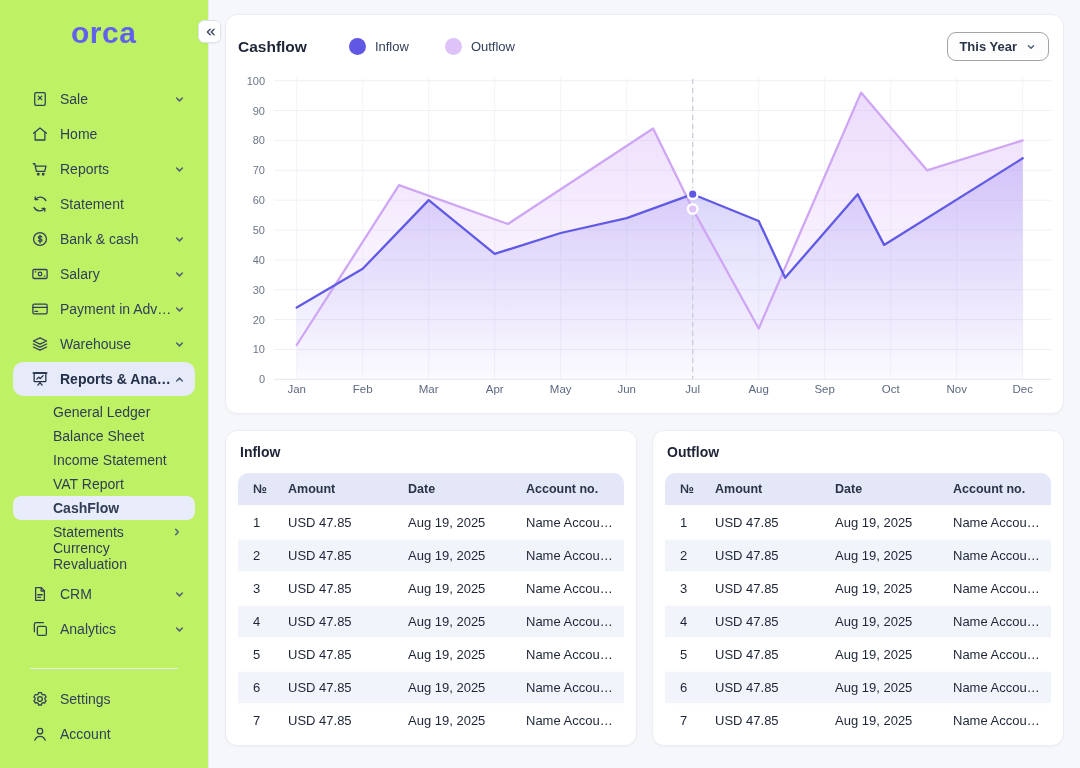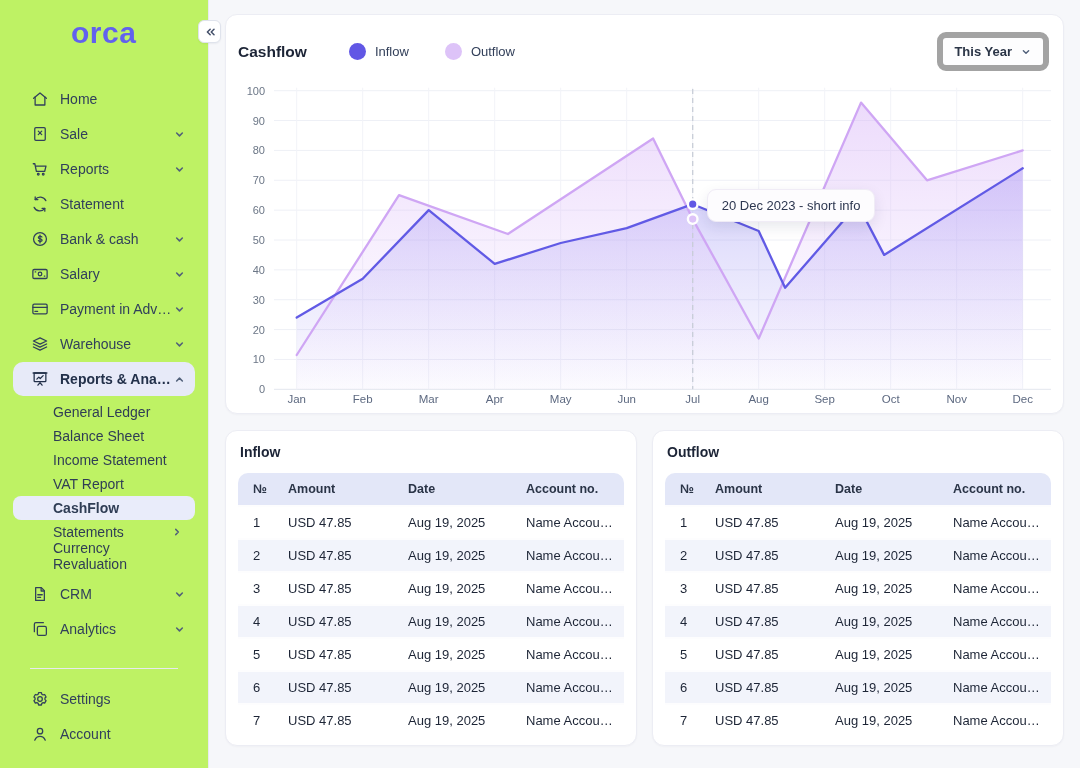--- a/index.html
+++ b/index.html
@@ -61,21 +61,21 @@
   .card { background:#fff; border:1px solid #ecedf4; border-radius:12px; box-shadow:0 1px 2px rgba(25,35,70,.03); }
   .chart-card { height:400px; margin-bottom:16px; }
   .chart-header { display:flex; align-items:center; padding:17px 14px 4px 12px; }
   .chart-title { font-size:15.5px; color:#1c2436; font-weight:700; }
   .legend { display:flex; align-items:center; margin-left:42px; gap:36px; }
   .legend-item { display:flex; align-items:center; gap:9px; font-size:13px; color:#33405a; }
   .legend-dot { width:17px; height:17px; border-radius:50%; flex:none; }
   .spacer { flex:1; }
   .range-pill {
     display:flex; align-items:center; gap:8px;
-    border:6px solid #a3a3a3; background:#fdfdfe; border-radius:9px;
+    border:1px solid #a3a3a3; background:#fdfdfe; border-radius:9px;
     padding:6px 11px; font-size:13px; font-weight:700; color:#2b3547;
     font-family:inherit; cursor:pointer;
   }
   .range-pill .chev svg { width:12px; height:12px; }
   .chart-wrap { position:relative; margin-left:12px; width:815px; height:333px; }
   .chart-wrap svg { display:block; }
   .tooltip {
     position:absolute;
     background:#fdfcfe; border:1px solid #f0ecf6; border-radius:9px;
     padding:8px 14px; font-size:13px; color:#2d3750; white-space:nowrap;
@@ -107,39 +107,39 @@
 <body>
 
 <div class="app">
 
   <aside class="sidebar">
     <div class="logo">orca</div>
     <nav class="nav" id="nav-main">
         <div class="nav-item">
           <span class="nav-icon">
             <svg viewBox="0 0 24 24">
+              <rect x="5" y="3.5" width="14" height="17" rx="1.5"></rect>
+              <path d="M9.7 8.2l4.6 4.6M14.3 8.2l-4.6 4.6"></path>
+            </svg>
+          </span>
+          <span class="nav-label">Sale</span>
+          <span class="chev">
+            <svg viewBox="0 0 16 16">
+              <path d="M4.5 6.2 8 9.7l3.5-3.5"></path>
+            </svg>
+          </span>
+        </div>
+        <div class="nav-item">
+          <span class="nav-icon">
+            <svg viewBox="0 0 24 24">
               <path d="M3.5 11 12 4l8.5 7"></path>
               <path d="M5.5 9.2V20h13V9.2"></path>
             </svg>
           </span>
           <span class="nav-label">Home</span>
-        </div>
-        <div class="nav-item">
-          <span class="nav-icon">
-            <svg viewBox="0 0 24 24">
-              <rect x="5" y="3.5" width="14" height="17" rx="1.5"></rect>
-              <path d="M9.7 8.2l4.6 4.6M14.3 8.2l-4.6 4.6"></path>
-            </svg>
-          </span>
-          <span class="nav-label">Sale</span>
-          <span class="chev">
-            <svg viewBox="0 0 16 16">
-              <path d="M4.5 6.2 8 9.7l3.5-3.5"></path>
-            </svg>
-          </span>
         </div>
         <div class="nav-item">
           <span class="nav-icon">
             <svg viewBox="0 0 24 24">
               <path d="M3 5h2.1l2.1 10.3h11l1.8-7.2H6.1"></path>
               <circle cx="9.7" cy="19" r="1.1"></circle>
               <circle cx="16.3" cy="19" r="1.1"></circle>
             </svg>
           </span>
           <span class="nav-label">Reports</span>
@@ -412,21 +412,20 @@
             <text x="454.7" y="327.8" text-anchor="middle" class="xtick-label">Jul</text>
             <text x="520.7" y="327.8" text-anchor="middle" class="xtick-label">Aug</text>
             <text x="586.7" y="327.8" text-anchor="middle" class="xtick-label">Sep</text>
             <text x="652.7" y="327.8" text-anchor="middle" class="xtick-label">Oct</text>
             <text x="718.7" y="327.8" text-anchor="middle" class="xtick-label">Nov</text>
             <text x="784.7" y="327.8" text-anchor="middle" class="xtick-label">Dec</text>
             <line x1="454.7" y1="14" x2="454.7" y2="314.3" stroke="#c8cdd8" stroke-width="1.3" stroke-dasharray="5 4"></line>
             <circle cx="454.7" cy="129.168" r="4.8" fill="#6157e5" stroke="#ffffff" stroke-width="2.4"></circle>
             <circle cx="454.7" cy="144.098" r="4.8" fill="#ddc3f8" stroke="#ffffff" stroke-width="2.4"></circle>
           </svg>
-        <div class="tooltip" id="chart-tooltip" style="left: 468.7px; top: 114px;">20 Dec 2023 - short info</div>
       </div>
     </section>
 
     <div class="tables-row">
       <section class="card table-card">
         <h3 class="table-title">Inflow</h3>
         <div class="table-box">
             <table>
               <colgroup>
                 <col style="width: 42px;">

